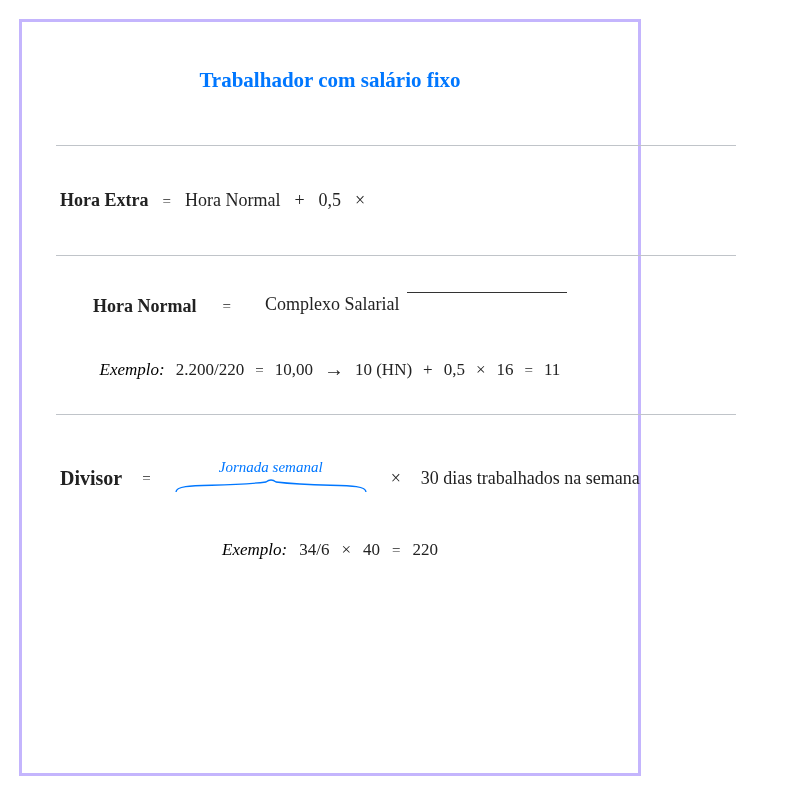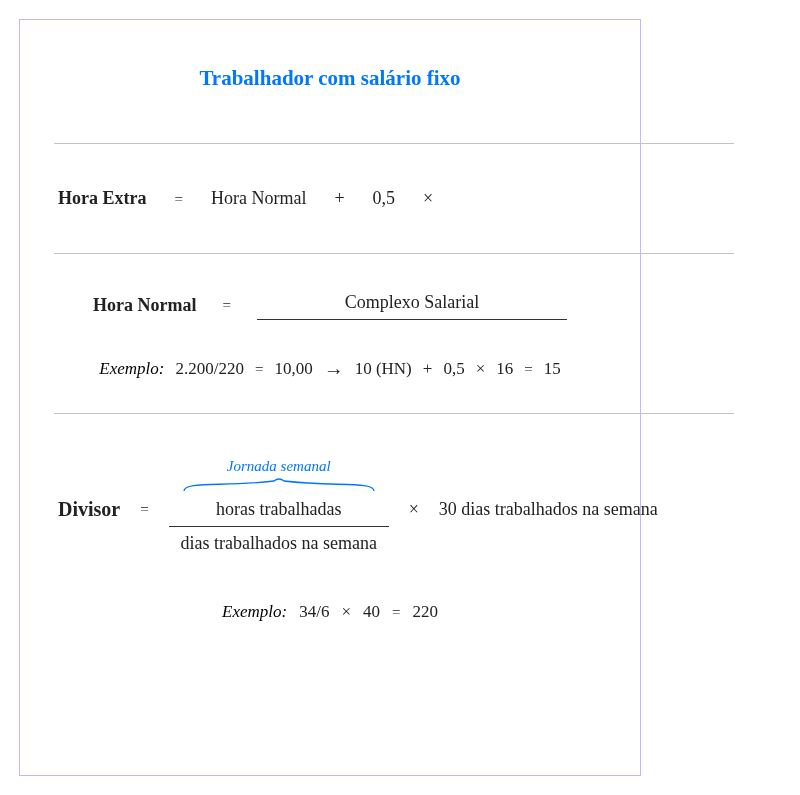--- a/index.html
+++ b/index.html
@@ -5,21 +5,21 @@
     * { box-sizing: border-box; margin: 0; padding: 0; }
     body {
       width: 800px;
       height: 795px;
       background: #fff;
       font-family: Georgia, "Times New Roman", serif;
       color: #222;
       position: relative;
     }
     .frame {
-      border: 1px solid #c4b5fd;
+      border: 3px solid #c4b5fd;
       width: 622px;
       height: 757px;
       margin: 19px;
       padding: 46px 34px 30px 34px;
       display: flex;
       flex-direction: column;
     }
     .title {
       color: #0077ff;
       font-weight: bold;
@@ -34,40 +34,39 @@
       margin: 0 auto;
     }
     
     .sec1 {
       padding: 44px 0 44px 0;
     }
     .row1 {
       display: flex;
       align-items: baseline;
       justify-content: flex-start;
-      gap: 28px;
+      gap: 14px;
       font-size: 18px;
       padding-left: 4px;
     }
     .bold { font-weight: bold; }
     .eq { font-family: Georgia, serif; }
     .ital { font-style: italic; }
     
     .sec2 { padding: 36px 0 34px 0; }
     .row2 {
       display: flex;
       align-items: center;
       justify-content: center;
       gap: 26px;
       margin-bottom: 36px;
     }
     .frac {
       display: flex;
-      flex-direction: column;
-      align-items: center;
+      flex-direction: row;
       min-width: 310px;
     }
     .frac-num, .frac-den {
       font-size: 18px;
       padding: 2px 8px 6px 8px;
       white-space: nowrap;
     }
     .frac-den { padding-top: 6px; }
     .frac-bar {
       border-top: 1px solid #333;
@@ -175,41 +174,36 @@
       <span>2.200/220</span>
       <span class="small-eq">=</span>
       <span>10,00</span>
       <span class="arrow">→</span>
       <span>10 (HN)</span>
       <span>+</span>
       <span>0,5</span>
       <span>×</span>
       <span>16</span>
       <span class="small-eq">=</span>
-      <span>15</span>
+      <span>11</span>
     </div>
   </div>
 
   <div class="hr"></div>
 
   <div class="sec3">
     <div class="row3">
       <span class="bold lbl" style="font-size:20px">Divisor</span>
       <span class="lbl small-eq">=</span>
 
       <div class="brace-group">
         <div class="brace-label">Jornada semanal</div>
         <svg class="brace-svg" width="200" height="20">
           <path d="M 5 18 C 5 8, 45 14, 95 8 Q 100 4, 105 8 C 155 14, 195 8, 195 18" fill="none" stroke="#0077ff" stroke-width="1.3"></path>
         </svg>
-        <div class="frac2">
-          <div class="frac-num">horas trabalhadas</div>
-          <div class="frac-bar"></div>
-          <div class="frac-den">dias trabalhados na semana</div>
-        </div>
       </div>
 
       <span class="mult-rest">×</span>
       <span class="mult-rest">30 dias trabalhados na semana</span>
     </div>
 
     <div class="ex3">
       <span class="ex-label">Exemplo:</span>
       <span>34/6</span>
       <span>×</span>

